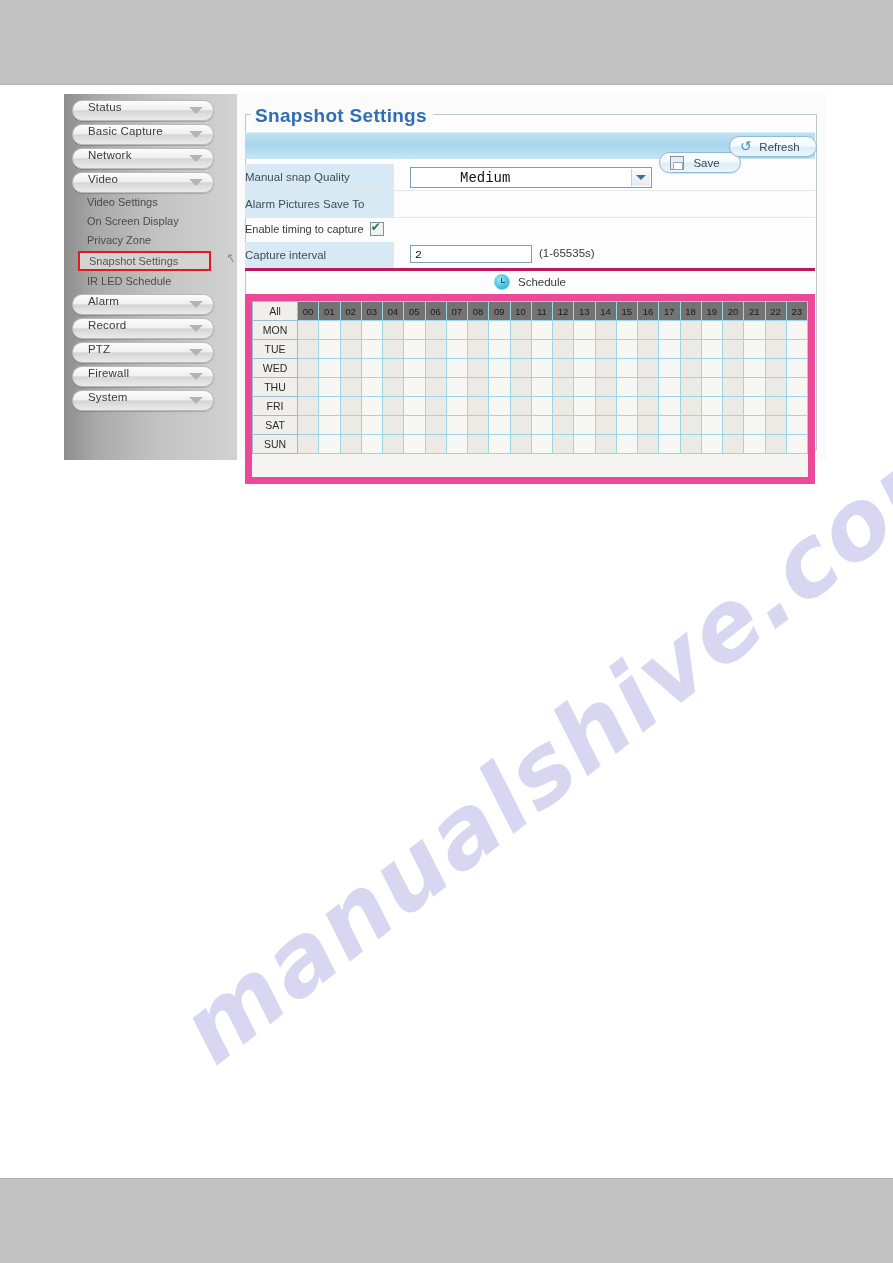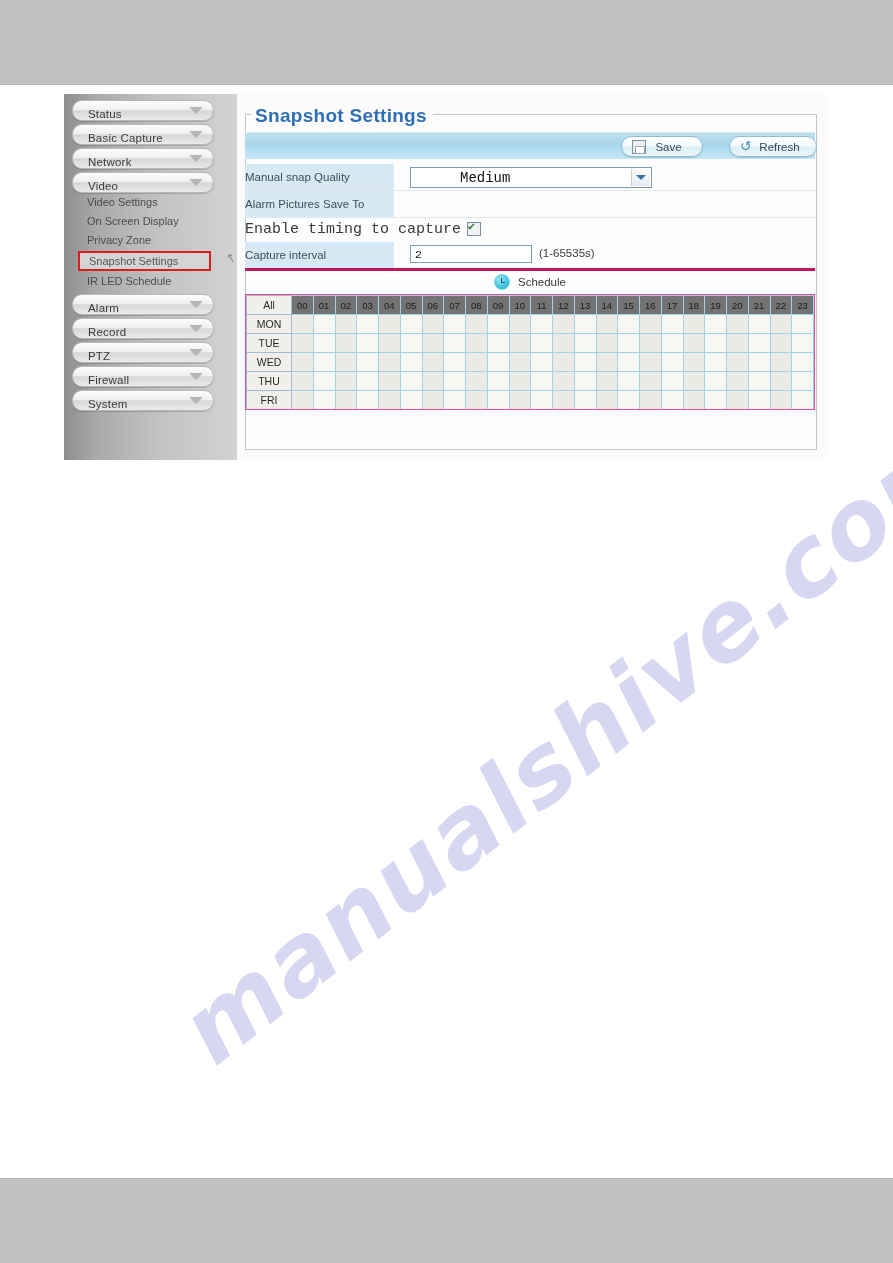--- a/index.html
+++ b/index.html
@@ -73,21 +73,21 @@
   }
   .menu-btn {
     position: relative;
     margin: 3px 23px 0 8px;
     height: 19px;
     border-radius: 10px;
     background: linear-gradient(to bottom, #fdfdfd 0%, #f0f0f0 45%, #d6d6d6 52%, #eaeaea 100%);
     border: 1px solid #b9b9b9;
     box-shadow: 0 1px 1px rgba(0,0,0,.18);
     display: flex;
-    align-items: flex-end;
+    align-items: flex-start;
     cursor: pointer;
   }
   .menu-btn span.lbl {
     font-size: 11.5px;
     color: #3a3a3a;
     padding-left: 15px;
     letter-spacing: .2px;
   }
   .menu-btn .caret {
     position: absolute;
@@ -169,21 +169,21 @@
     height: 19px;
     border-radius: 11px;
     background: linear-gradient(to bottom, #ffffff 0%, #f3fafd 45%, #dceef7 55%, #eef7fb 100%);
     border: 1px solid #8fbcd4;
     display: flex;
     align-items: center;
     justify-content: center;
     cursor: pointer;
     box-shadow: 0 1px 1px rgba(0,0,0,.12);
   }
-  .btn-save { left: 376px; width: 80px; }
+  .btn-save { left: 414px; width: 80px; margin-top: 16px; }
   .btn-refresh { left: 484px; width: 86px; }
   .btn-pill .blabel {
     font-size: 11.5px;
     color: #34495a;
     padding-left: 13px;
   }
   .ico-floppy {
     position: absolute;
     left: 10px; top: 3px;
     width: 12px; height: 12px;
@@ -261,23 +261,22 @@
     border-right: 5px solid transparent;
     border-top: 5px solid #3f6f9b;
   }
 
   .enable-line {
     position: absolute;
     left: 8px; top: 126px;
     height: 18px;
     display: flex;
     align-items: center;
-    font-size: 15px;
+    font-size: 11px;
     color: #3a3a3a;
-    font-family: Liberation Mono, monospace;
   }
   .chk {
     display: inline-block;
     margin-left: 6px;
     width: 12px; height: 12px;
     background: #eef2f5;
     border: 1px solid #7d91a0;
     position: relative;
     cursor: pointer;
   }
@@ -344,23 +343,23 @@
     width: 4px; height: 1px;
     background: #0b5f77;
   }
   .sched-label { font-size: 11.5px; color: #3a3a3a; }
 
   
   .sched-wrap {
     position: absolute;
     left: 8px; top: 200px;
     width: 570px;
-    height: 116px;
+    height: 190px;
     background: #f4f4f0;
-    border: 1px solid #ec4899;
+    border: 7px solid #ec4899;
     box-sizing: border-box;
     overflow: hidden;
   }
   table.sched {
     border-collapse: collapse;
     width: 100%;
     table-layout: fixed;
   }
   table.sched th, table.sched td {
     border: 1px solid #9fd3e8;

